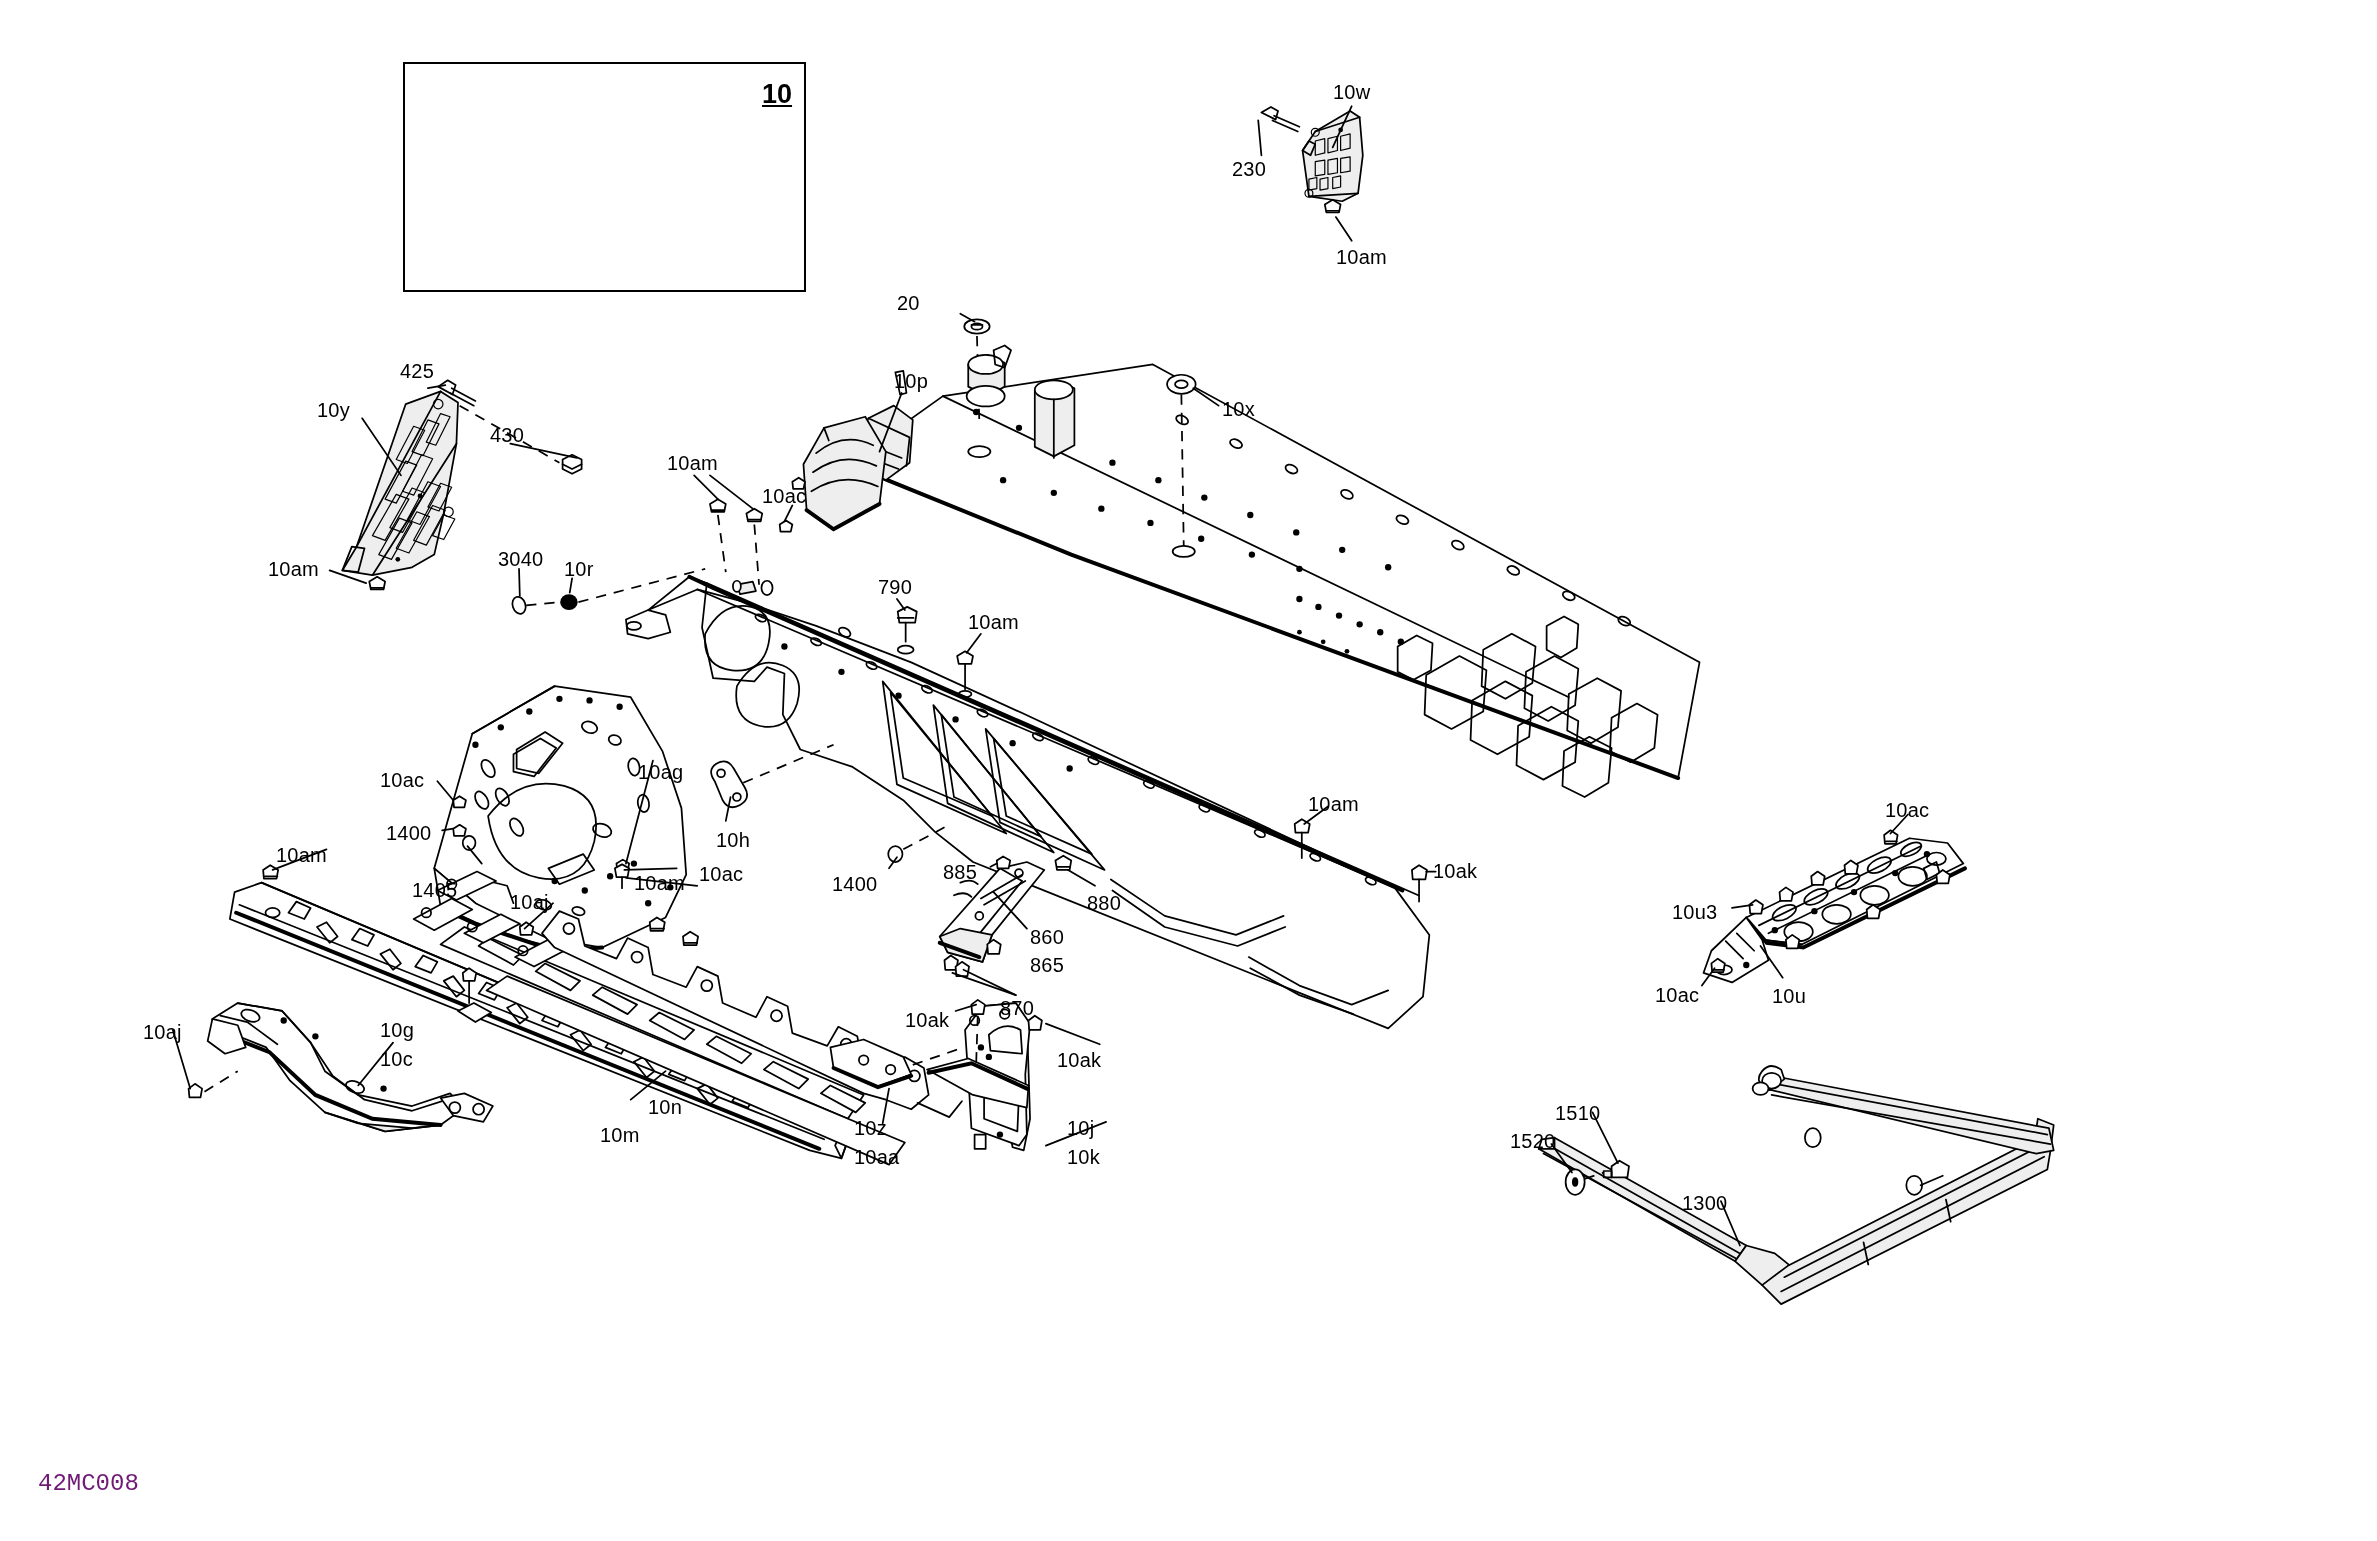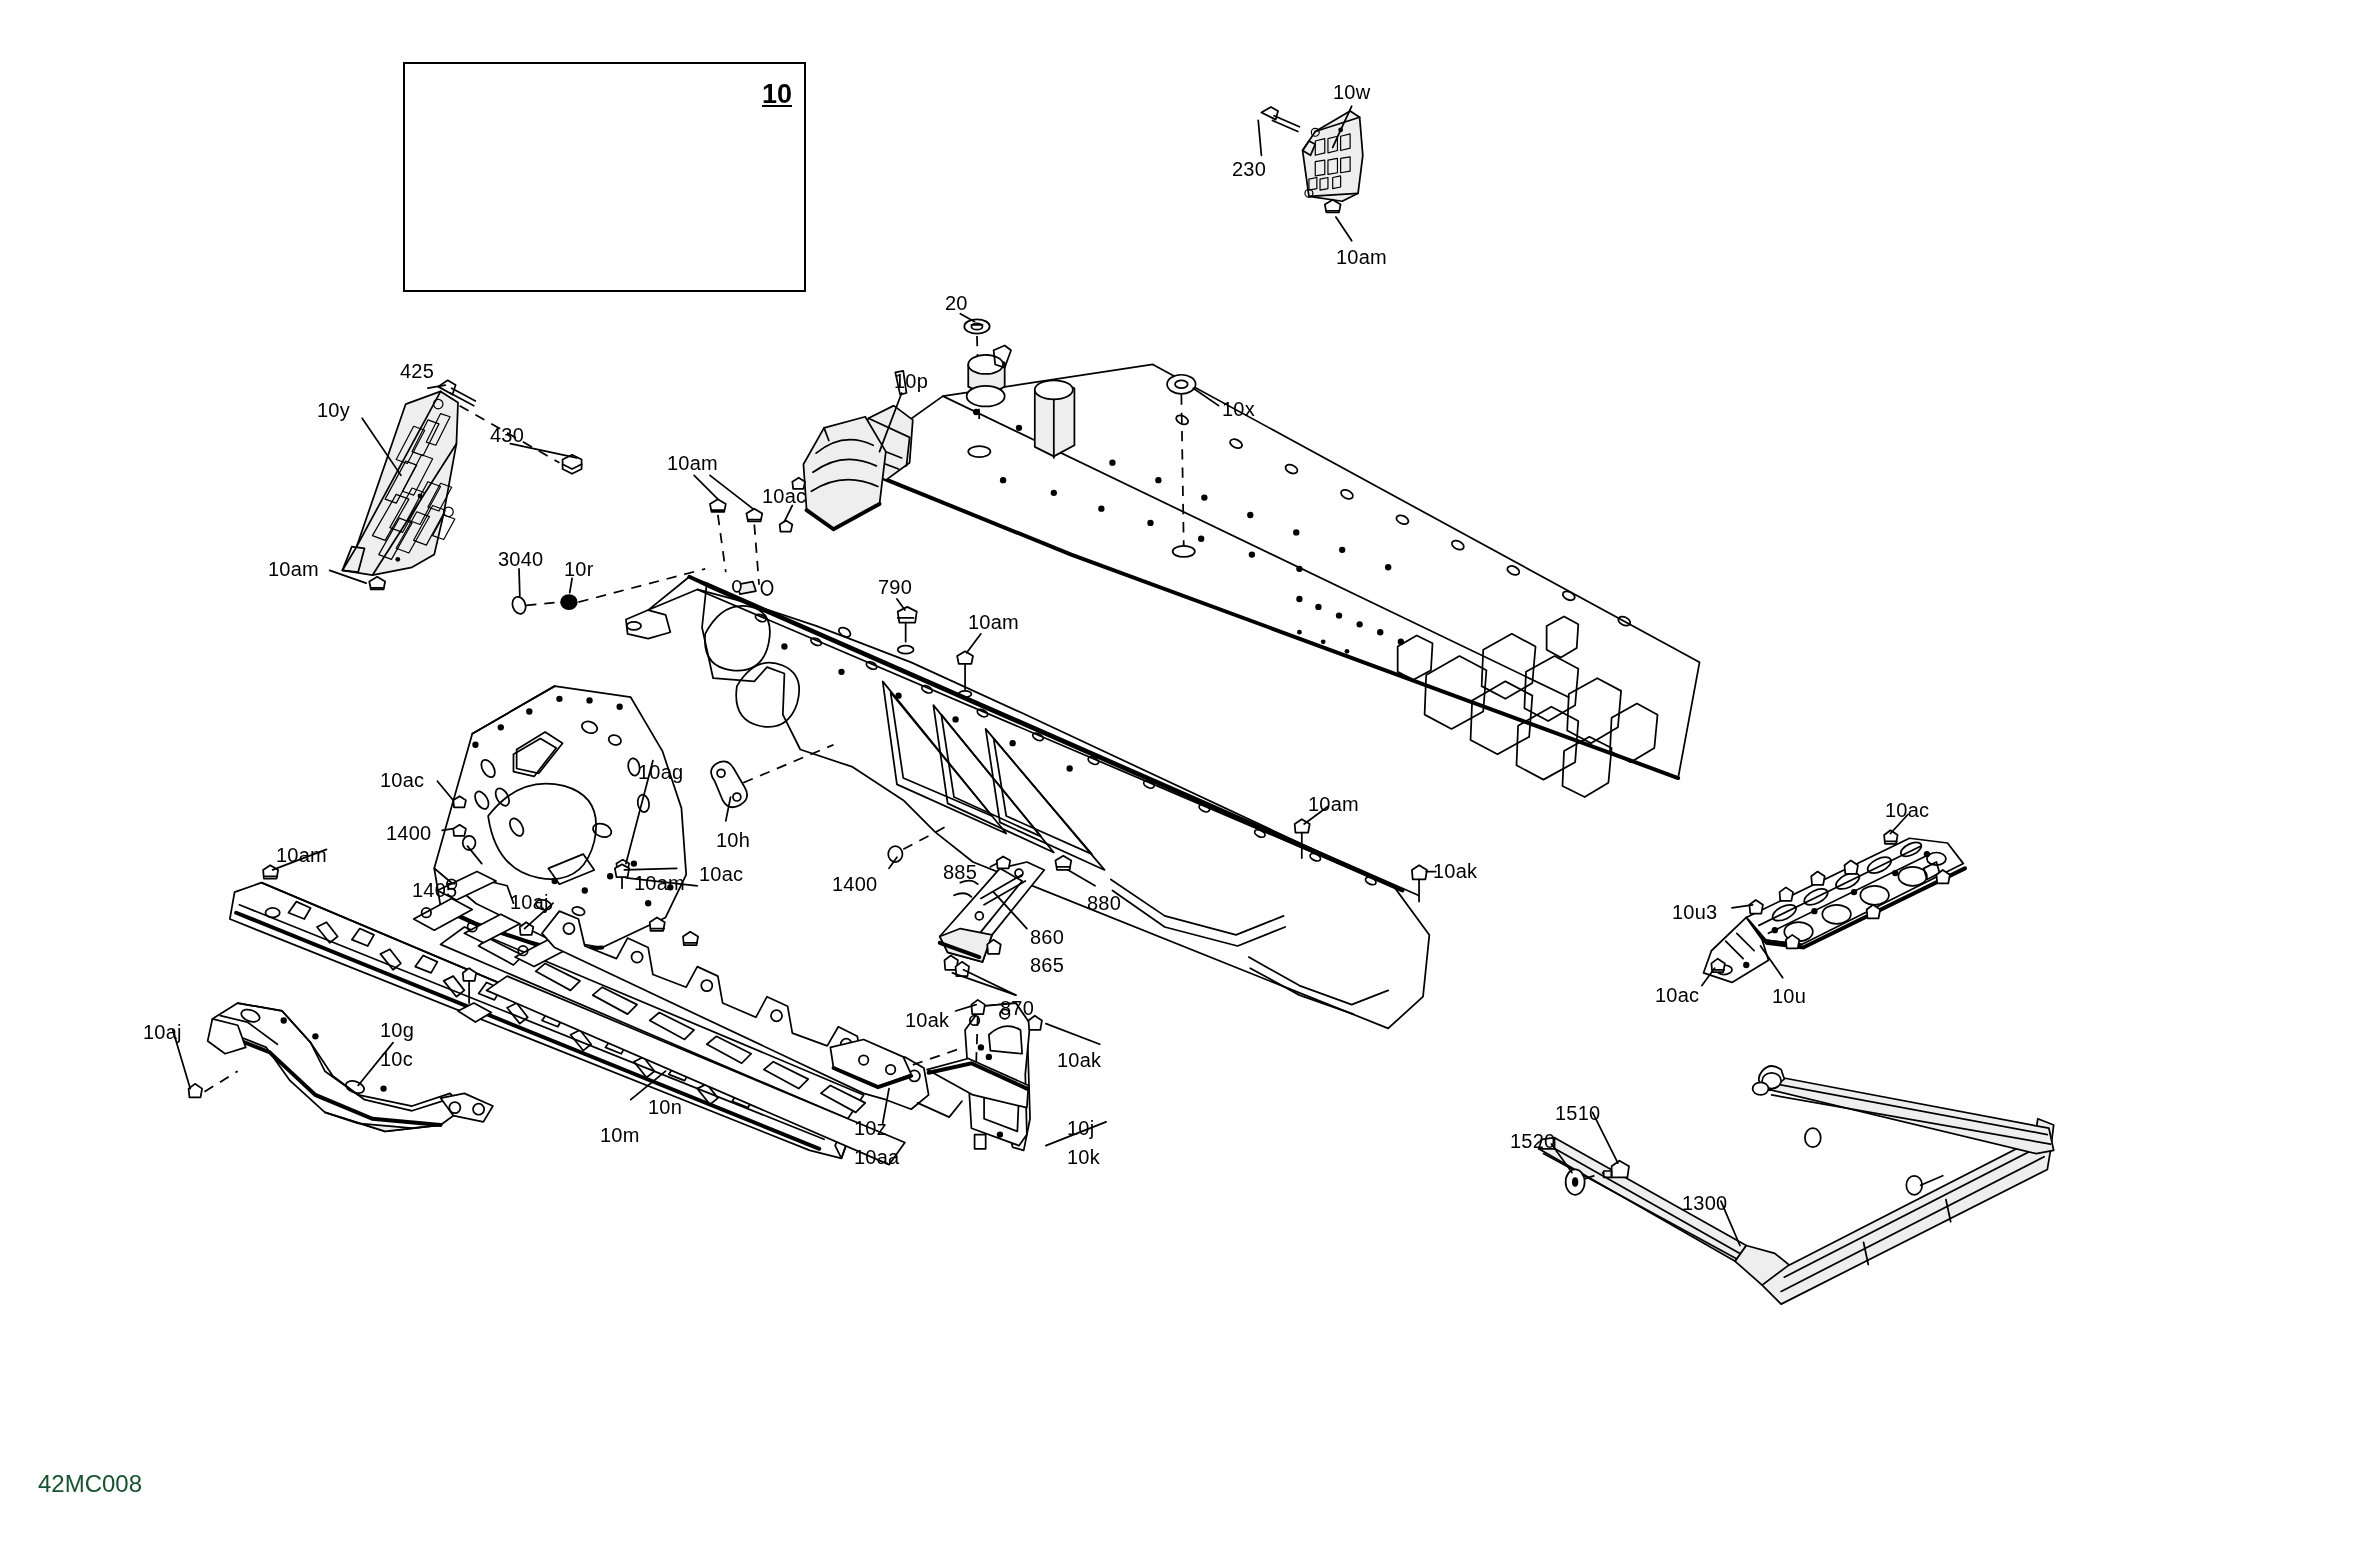--- a/index.html
+++ b/index.html
@@ -17,22 +17,22 @@
     font-family:"Liberation Sans", sans-serif;
     font-size:20px;
     color:#000;
     white-space:nowrap;
     line-height:1.0;
     letter-spacing:0.2px;
   }
   .dcode{
     position:absolute;
     left:38px;top:1470px;
-    font-family:Liberation Sans, sans-serif;
-    font-size:24px;color:#14532d;white-space:nowrap;
+    font-family:Liberation Mono, monospace;
+    font-size:24px;color:#701a75;white-space:nowrap;
   }
   .inset-num{
     position:absolute;
     left:762px;top:79px;
     font-family:"Liberation Sans", sans-serif;
     font-size:27px;font-weight:700;color:#000;text-decoration:underline;
   }
   .inset-box{
     position:absolute;left:403px;top:62px;width:403px;height:230px;
     border:2.4px solid #000;background:#fff;box-sizing:border-box;
@@ -837,21 +837,21 @@
 
   <div class="callout" style="left:400px;top:361px;">425</div>
   <div class="callout" style="left:317px;top:400px;">10y</div>
   <div class="callout" style="left:490px;top:425px;">430</div>
   <div class="callout" style="left:268px;top:559px;">10am</div>
   <div class="callout" style="left:498px;top:549px;">3040</div>
   <div class="callout" style="left:564px;top:559px;">10r</div>
   <div class="callout" style="left:667px;top:453px;">10am</div>
   <div class="callout" style="left:762px;top:486px;">10ac</div>
   <div class="callout" style="left:894px;top:371px;">10p</div>
-  <div class="callout" style="left:945px;top:293px;">20</div>
+  <div class="callout" style="left:897px;top:293px;">20</div>
   <div class="callout" style="left:1222px;top:399px;">10x</div>
   <div class="callout" style="left:1232px;top:159px;">230</div>
   <div class="callout" style="left:1333px;top:82px;">10w</div>
   <div class="callout" style="left:1336px;top:247px;">10am</div>
   <div class="callout" style="left:878px;top:577px;">790</div>
   <div class="callout" style="left:968px;top:612px;">10am</div>
   <div class="callout" style="left:380px;top:770px;">10ac</div>
   <div class="callout" style="left:386px;top:823px;">1400</div>
   <div class="callout" style="left:638px;top:762px;">10ag</div>
   <div class="callout" style="left:716px;top:830px;">10h</div>

